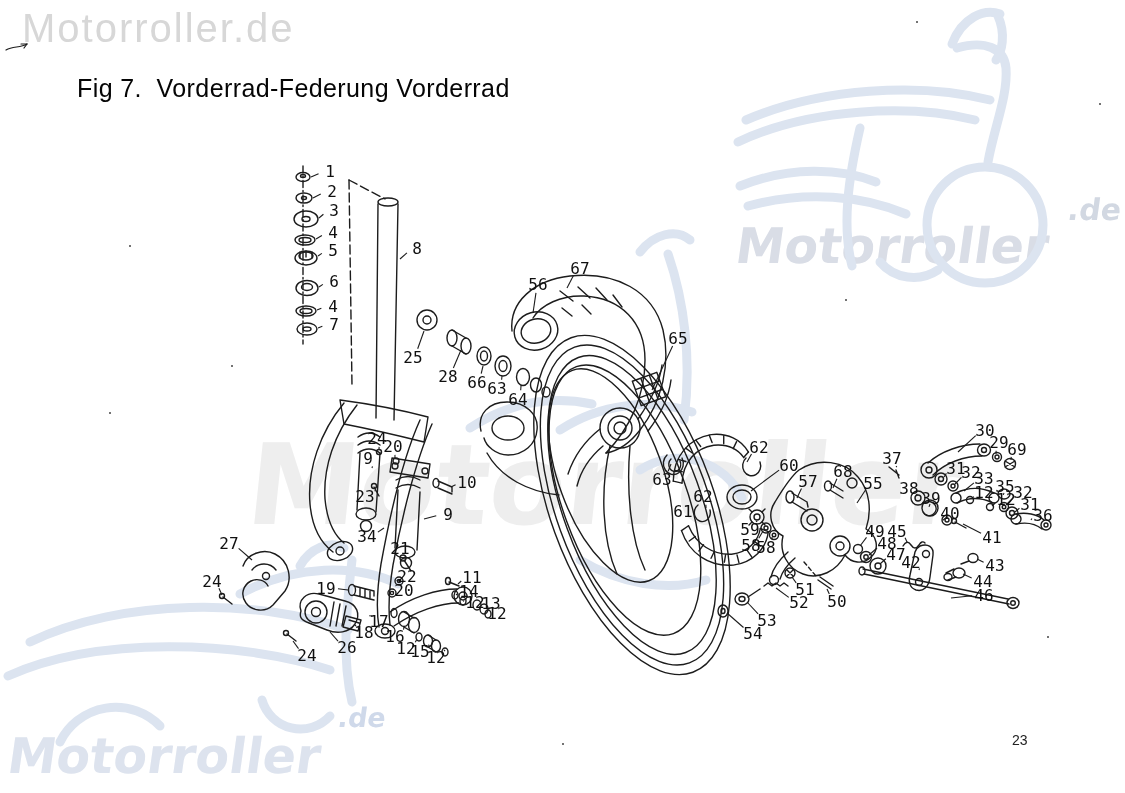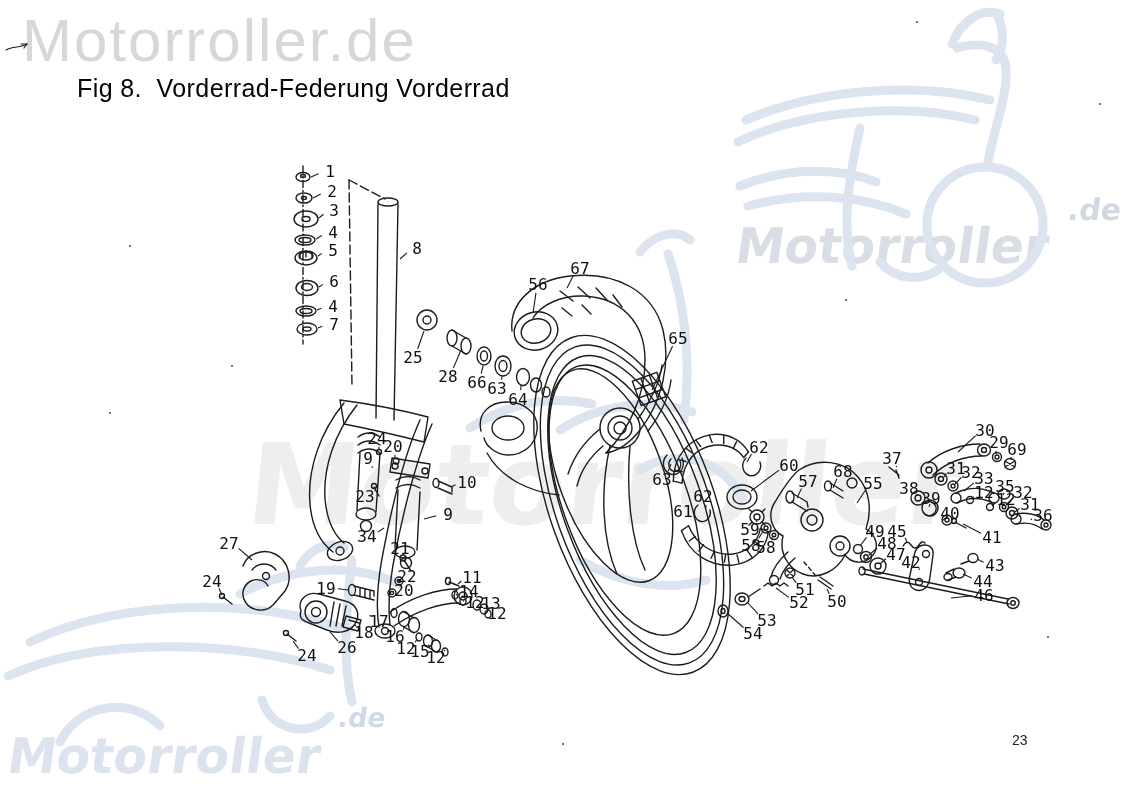--- a/index.html
+++ b/index.html
@@ -1,19 +1,19 @@
 <!DOCTYPE html>
 <html><head>
 <meta charset="utf-8">
 <style>
   html,body{margin:0;padding:0;background:#fff;}
   #page{position:relative;width:1125px;height:793px;background:#ffffff;overflow:hidden;
         font-family:"Liberation Sans",sans-serif;}
   .wm{position:absolute;white-space:pre;pointer-events:none;}
-  #wm-topleft{left:22px;top:6px;font-size:60px;letter-spacing:2px;color:#d7d7d7;font-weight:400;}
+  #wm-topleft{left:22px;top:6px;font-size:40px;letter-spacing:2px;color:#d7d7d7;font-weight:400;}
   #wm-center{left:248px;top:420px;font-size:112px;font-weight:600;color:#eeeeee;transform:skewX(-6deg);font-family:"DejaVu Sans",sans-serif;}
   #wm-topright{left:736px;top:218px;font-size:49px;font-weight:600;color:#d9dde6;transform:skewX(-8deg);font-family:"DejaVu Sans",sans-serif;}
   #wm-topright-de{left:1068px;top:192px;font-size:30px;font-weight:700;color:#d2d8e2;transform:skewX(-8deg);font-family:"DejaVu Sans",sans-serif;}
   #wm-bottomleft{left:8px;top:728px;font-size:49px;font-weight:600;color:#dde3ee;transform:skewX(-8deg);font-family:"DejaVu Sans",sans-serif;}
   #wm-bottomleft-de{left:338px;top:702px;font-size:27px;font-weight:700;color:#cfd9ea;transform:skewX(-8deg);font-family:"DejaVu Sans",sans-serif;}
   #title{position:absolute;left:77px;top:74px;font-size:25px;color:#050505;letter-spacing:0.4px;white-space:pre;}
   #page-num{position:absolute;left:1012px;top:732px;font-size:14px;color:#222;}
   #diagram{position:absolute;left:0;top:0;z-index:1;}
   #title,#page-num{z-index:2;}
   
@@ -512,15 +512,15 @@
         <text x="875" y="536.5">49</text>
         <text x="887" y="548.5">48</text>
         <text x="896" y="559.5">47</text>
         <text x="911" y="567.5">42</text>
         <text x="995" y="570.5">43</text>
         <text x="983" y="586.5">44</text>
         <text x="984" y="600.5">46</text>
       </g>
   </svg>
 
-  <div id="title">Fig 8.  Vorderrad-Federung Vorderrad</div>
+  <div id="title">Fig 7.  Vorderrad-Federung Vorderrad</div>
   <div id="page-num">23</div>
 </div>
 
 </body></html>

